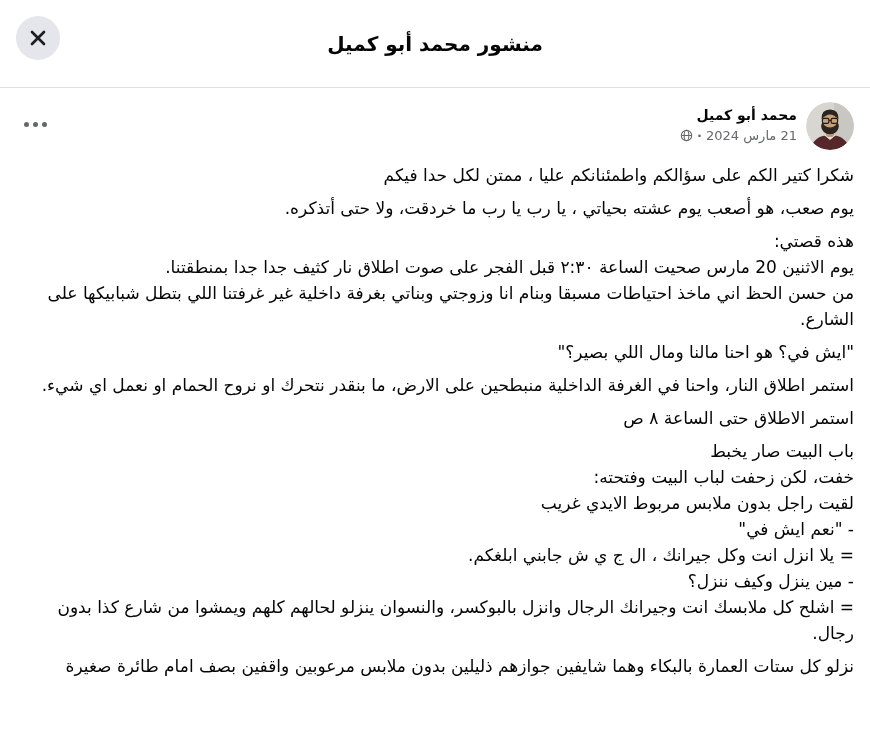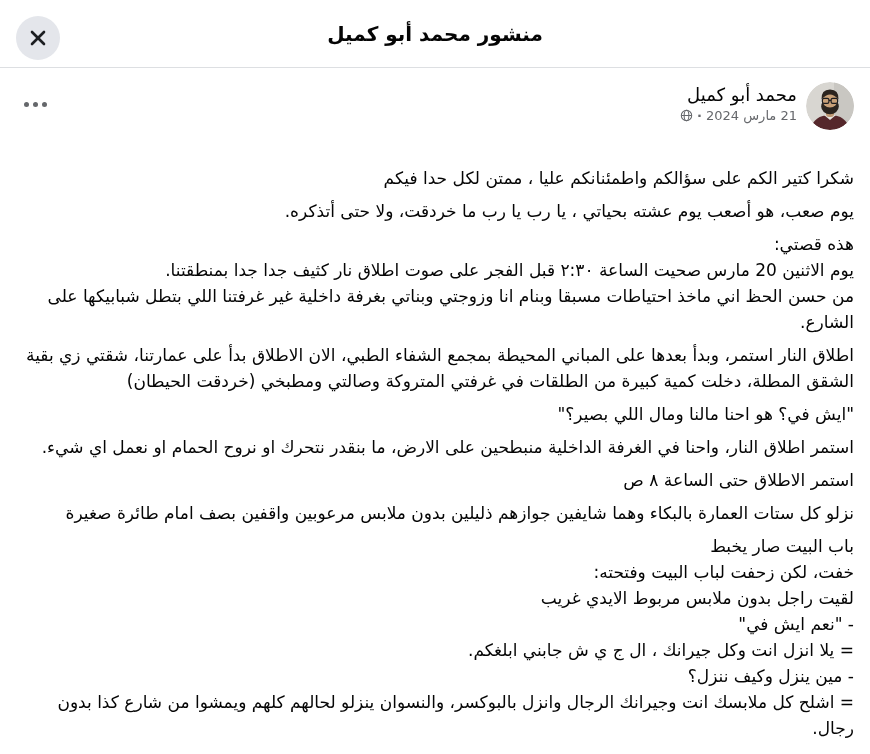--- a/index.html
+++ b/index.html
@@ -5,21 +5,21 @@
   * { margin: 0; padding: 0; box-sizing: border-box; }
   html, body { width: 870px; height: 754px; overflow: hidden; }
   body {
     font-family: "DejaVu Sans", sans-serif;
     background: #ffffff;
     color: #050505;
   }
   
   .dialog-header {
     position: relative;
-    height: 68px;
+    height: 88px;
     border-bottom: 1px solid #dddfe2;
     display: flex;
     align-items: center;
     justify-content: center;
     background: #ffffff;
   }
   .dialog-title {
     font-size: 20px;
     font-weight: bold;
     color: #050505;
@@ -48,22 +48,22 @@
   .avatar {
     width: 48px;
     height: 48px;
     border-radius: 50%;
     overflow: hidden;
     flex: 0 0 auto;
     cursor: pointer;
   }
   .author-block { padding-top: 3px; }
   .author-name {
-    font-size: 18px;
-    font-weight: normal;
+    font-size: 14px;
+    font-weight: bold;
     color: #050505;
     line-height: 20px;
     cursor: pointer;
   }
   .post-meta {
     display: flex;
     align-items: center;
     gap: 4px;
     margin-top: 3px;
     font-size: 13px;
@@ -88,21 +88,21 @@
     background: #65676b;
   }
   
   .post-body {
     padding: 12px 16px 0 14px;
     font-size: 17px;
     line-height: 26px;
     color: #050505;
     text-align: right;
   }
-  .post-paragraph { white-space: pre-line; margin-top: 23px; }
+  .post-paragraph { white-space: pre-line; }
   .post-paragraph + .post-paragraph { margin-top: 7px; }
 </style>
 </head>
 <body>
 
 <div>
 
   <header class="dialog-header">
     <button class="close-btn">
       <svg width="20" height="20" viewBox="0 0 20 20">
@@ -162,28 +162,27 @@
         </span>
       </button>
     </div>
 
     <div class="post-body">
         <div class="post-paragraph">شكرا كتير الكم على سؤالكم واطمئنانكم عليا ، ممتن لكل حدا فيكم</div>
         <div class="post-paragraph">يوم صعب، هو أصعب يوم عشته بحياتي ، يا رب يا رب ما خردقت، ولا حتى أتذكره.</div>
         <div class="post-paragraph">هذه قصتي:
 يوم الاثنين 20 مارس صحيت الساعة ٢:٣٠ قبل الفجر على صوت اطلاق نار كثيف جدا جدا بمنطقتنا.
 من حسن الحظ اني ماخذ احتياطات مسبقا وبنام انا وزوجتي وبناتي بغرفة داخلية غير غرفتنا اللي بتطل شبابيكها على الشارع.</div>
-        <div class="post-paragraph">اطلاق النار استمر، وبدأ بعدها على المباني المحيطة بمجمع الشفاء الطبي، الان الاطلاق بدأ على عمارتنا، شقتي زي بقية الشقق المطلة، دخلت كمية كبيرة من الطلقات في غرفتي المتروكة وصالتي ومطبخي (خردقت الحيطان)</div>
         <div class="post-paragraph">"ايش في؟ هو احنا مالنا ومال اللي بصير؟"</div>
         <div class="post-paragraph">استمر اطلاق النار، واحنا في الغرفة الداخلية منبطحين على الارض، ما بنقدر نتحرك او نروح الحمام او نعمل اي شيء.</div>
         <div class="post-paragraph">استمر الاطلاق حتى الساعة ٨ ص</div>
-        <div class="post-paragraph">نزلو كل ستات العمارة بالبكاء وهما شايفين جوازهم ذليلين بدون ملابس مرعوبين واقفين بصف امام طائرة صغيرة</div>
         <div class="post-paragraph">باب البيت صار يخبط
 خفت، لكن زحفت لباب البيت وفتحته:
 لقيت راجل بدون ملابس مربوط الايدي غريب
 - "نعم ايش في"
 = يلا انزل انت وكل جيرانك ، ال ج ي ش جابني ابلغكم.
 - مين ينزل وكيف ننزل؟
 = اشلح كل ملابسك انت وجيرانك الرجال وانزل بالبوكسر، والنسوان ينزلو لحالهم كلهم ويمشوا من شارع كذا بدون رجال.</div>
+        <div class="post-paragraph">نزلو كل ستات العمارة بالبكاء وهما شايفين جوازهم ذليلين بدون ملابس مرعوبين واقفين بصف امام طائرة صغيرة</div>
       </div>
   </main>
 
 </div>
 
 </body></html>

